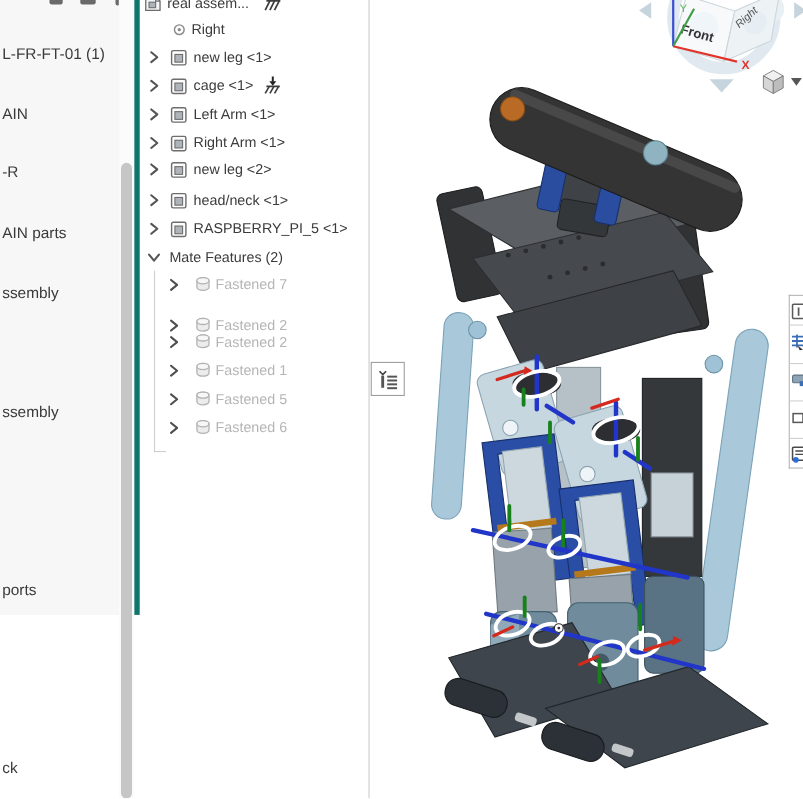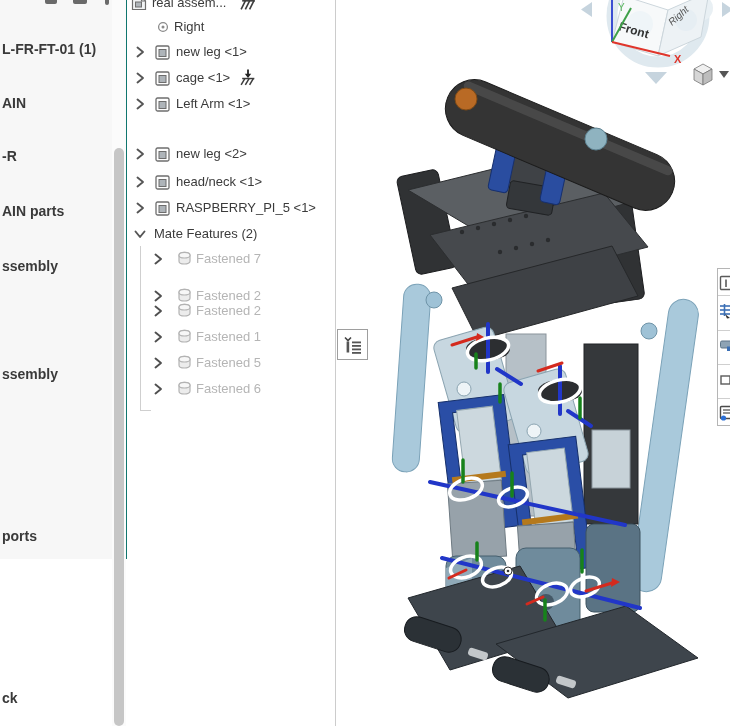--- a/index.html
+++ b/index.html
@@ -1,21 +1,21 @@
 <!DOCTYPE html>
 <html><head>
 <meta charset="utf-8">
 <style>
   html,body{margin:0;padding:0;background:#fff;}
   .app{position:relative;width:730px;height:726px;overflow:hidden;background:#fff;
        font-family:"Liberation Sans",sans-serif;-webkit-font-smoothing:antialiased;}
 
   
   .left-panel{position:absolute;left:0;top:0;width:127px;height:559px;background:#f7f7f7;
-              border-right:1px solid #0f766e;box-sizing:border-box;font-weight:bold;}
+              border-right:5px solid #0f766e;box-sizing:border-box;}
   .lp-item{position:absolute;left:2px;font-size:14px;color:#3a3a3a;line-height:16px;white-space:nowrap;}
   .lp-cut{position:absolute;top:0;height:4px;background:#6a6a6a;border-radius:0 0 2px 2px;}
   .lp-track{position:absolute;right:0;top:0;width:14px;height:726px;background:#fbfbfb;}
   .lp-thumb{position:absolute;left:2px;top:148px;width:10px;height:578px;background:#c6c6c6;border-radius:5px;}
 
   
   .tree{position:absolute;left:128px;top:0;width:208px;height:726px;background:#fff;
         border-right:1px solid #cccccc;box-sizing:border-box;overflow:hidden;}
   .trow{position:absolute;left:0;width:100%;height:26px;}
   .trow .chev{position:absolute;left:5px;top:6px;width:14px;height:14px;}
@@ -126,20 +126,30 @@
     </div>
     <div class="trow" style="top:91px">
       <svg class="chev" viewBox="0 0 14 14">
           <path d="M4.5,2.5 L10,7 L4.5,11.5" fill="none" stroke="#555" stroke-width="1.9" stroke-linecap="round" stroke-linejoin="round"></path>
         </svg>
       <svg class="ticon" viewBox="0 0 18 18">
           <rect x="2" y="3" width="13" height="13" rx="1.5" fill="#fdfdfd" stroke="#6d6d6d" stroke-width="1.3"></rect>
           <rect x="5" y="6.5" width="7" height="7" fill="#aeb4b9" stroke="#6d6d6d" stroke-width="1"></rect>
         </svg>
       <span class="tlabel">Left Arm &lt;1&gt;</span>
+    </div>
+    <div class="trow" style="top:117px">
+      <svg class="chev" viewBox="0 0 14 14">
+          <path d="M4.5,2.5 L10,7 L4.5,11.5" fill="none" stroke="#555" stroke-width="1.9" stroke-linecap="round" stroke-linejoin="round"></path>
+        </svg>
+      <svg class="ticon" viewBox="0 0 18 18">
+          <rect x="2" y="3" width="13" height="13" rx="1.5" fill="#fdfdfd" stroke="#6d6d6d" stroke-width="1.3"></rect>
+          <rect x="5" y="6.5" width="7" height="7" fill="#aeb4b9" stroke="#6d6d6d" stroke-width="1"></rect>
+        </svg>
+      <span class="tlabel">Right Arm &lt;1&gt;</span>
     </div>
     <div class="trow" style="top:141px">
       <svg class="chev" viewBox="0 0 14 14">
           <path d="M4.5,2.5 L10,7 L4.5,11.5" fill="none" stroke="#555" stroke-width="1.9" stroke-linecap="round" stroke-linejoin="round"></path>
         </svg>
       <svg class="ticon" viewBox="0 0 18 18">
           <rect x="2" y="3" width="13" height="13" rx="1.5" fill="#fdfdfd" stroke="#6d6d6d" stroke-width="1.3"></rect>
           <rect x="5" y="6.5" width="7" height="7" fill="#aeb4b9" stroke="#6d6d6d" stroke-width="1"></rect>
         </svg>
       <span class="tlabel">new leg &lt;2&gt;</span>

